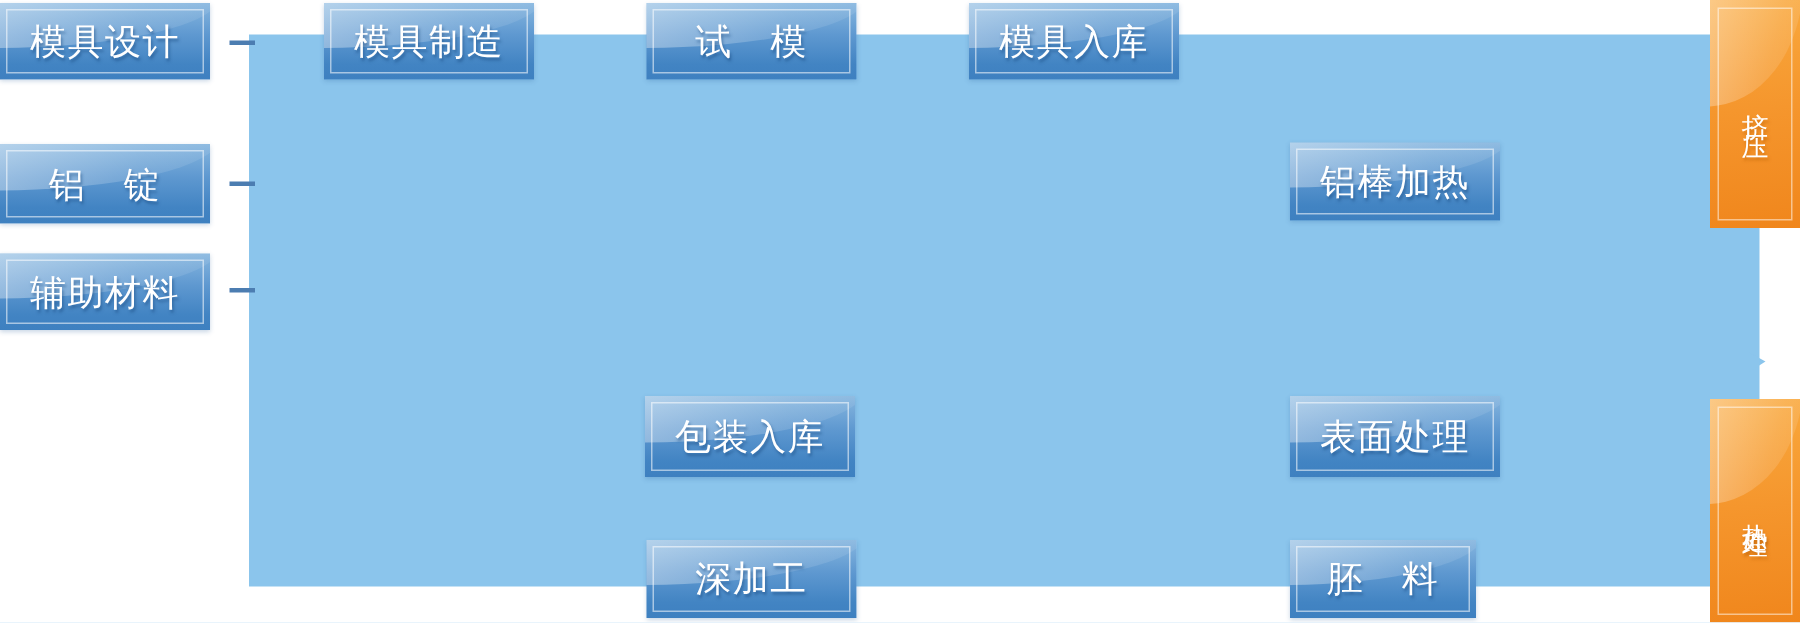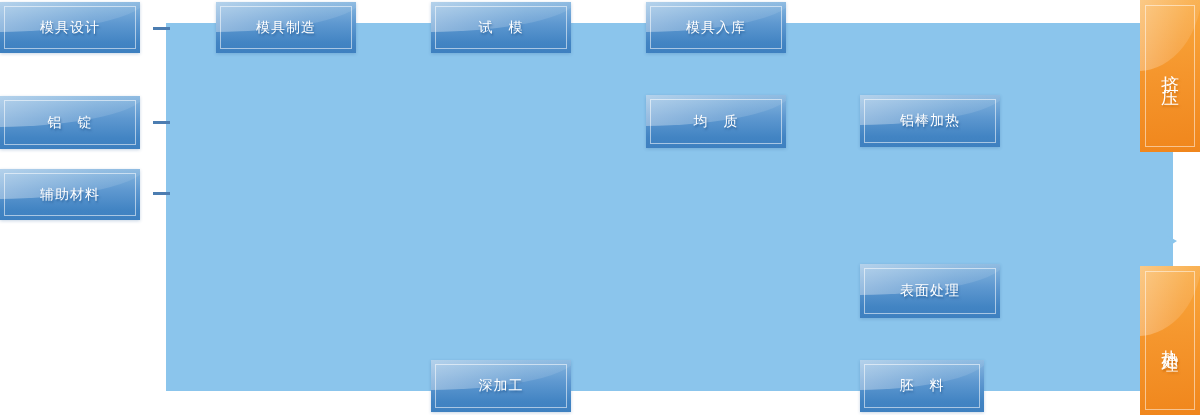--- a/index.html
+++ b/index.html
@@ -41,21 +41,21 @@
     border-radius:0 0 100% 0;pointer-events:none;
   }
   .node.orange::before{height:55%;}
   
   .node::after{
     content:"";position:absolute;inset:4px;border:1px solid rgba(255,255,255,.55);
     pointer-events:none;
   }
   .node.orange::after{inset:5px;border-color:rgba(255,255,255,.5);}
   .label{
-    position:relative;z-index:2;color:#ffffff;font-size:14px;letter-spacing:1px;
+    position:relative;z-index:2;color:#ffffff;font-size:24px;letter-spacing:1px;
     white-space:pre;text-shadow:1px 2px 2px rgba(25,75,130,.55);
   }
   .orange .label{text-shadow:1px 2px 2px rgba(190,100,10,.55);}
   .vtext{writing-mode:vertical-rl;text-orientation:upright;letter-spacing:3px;font-size:17px;}
   .vtext.loose{letter-spacing:16px;font-size:18px;}
 </style>
 </head>
 <body>
 
 <div class="stage">
@@ -76,31 +76,31 @@
   <div class="node blue" style="left:431px;top:2px;width:140px;height:51px;">
     <span class="label">试　模</span>
   </div>
   <div class="node blue" style="left:646px;top:2px;width:140px;height:51px;">
     <span class="label">模具入库</span>
   </div>
 
   <div class="node blue" style="left:0px;top:96px;width:140px;height:53px;">
     <span class="label">铝　锭</span>
   </div>
-  <div class="node blue" style="left:646px;top:95px;width:140px;height:53px;">
-    <span class="label">均　质</span>
-  </div>
   <div class="node blue" style="left:0px;top:169px;width:140px;height:51px;">
     <span class="label">辅助材料</span>
   </div>
 
   <div class="node blue" style="left:860px;top:95px;width:140px;height:52px;">
     <span class="label">铝棒加热</span>
   </div>
 
+  <div class="node blue" style="left:430px;top:264px;width:140px;height:54px;">
+    <span class="label">包装入库</span>
+  </div>
   <div class="node blue" style="left:860px;top:264px;width:140px;height:54px;">
     <span class="label">表面处理</span>
   </div>
 
   <div class="node blue" style="left:431px;top:360px;width:140px;height:52px;">
     <span class="label">深加工</span>
   </div>
   <div class="node blue" style="left:860px;top:360px;width:124px;height:52px;">
     <span class="label">胚　料</span>
   </div>

